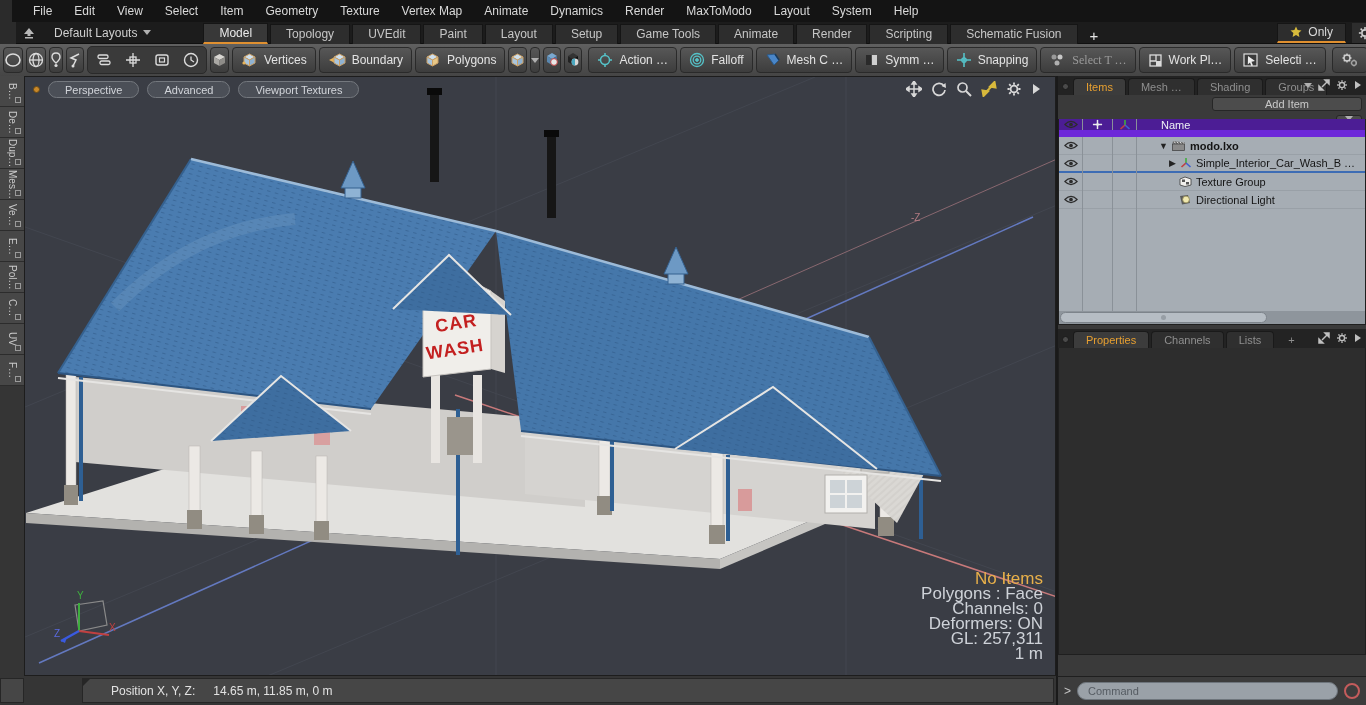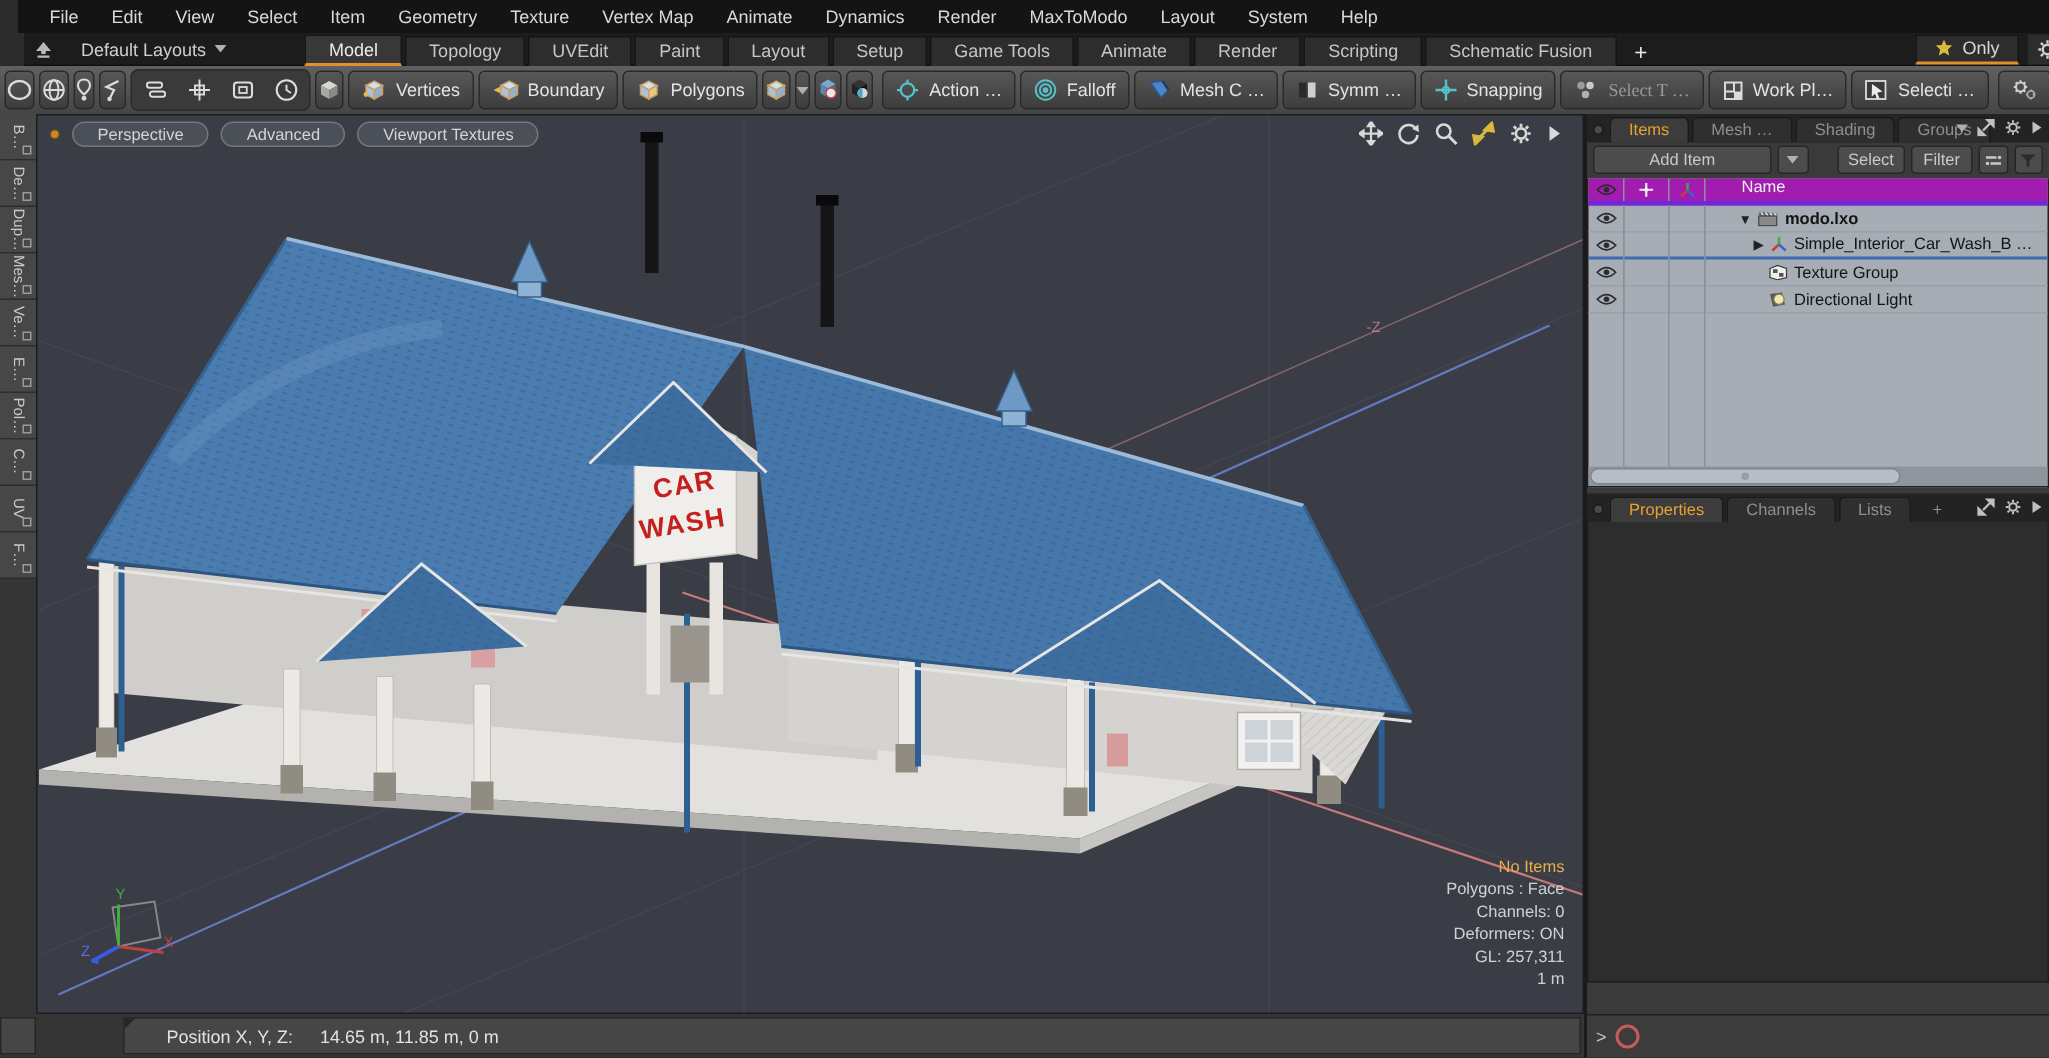--- a/index.html
+++ b/index.html
@@ -51,40 +51,40 @@
 
   
   .viewport { position:absolute; left:24px; top:76px; width:1032px; height:600px;
     background:#3a3d45; border:1px solid #1d1d1d; overflow:hidden; }
   .vp-head { position:absolute; left:8px; top:4px; display:flex; align-items:center; gap:8px; z-index:5; }
   .vp-dot { width:7px; height:7px; border-radius:50%; background:#c8882a; border:1px solid #6a4a14; }
   .pill { height:17px; border-radius:9px; background:#4b4f57; border:1px solid #74787e;
     color:#d2d5da; font-size:11px; display:flex; align-items:center; padding:0 16px; }
   .vp-icons { position:absolute; right:14px; top:4px; display:flex; align-items:center; gap:9px; z-index:5; }
   .vp-status { position:absolute; right:12px; bottom:14px; text-align:right; z-index:5;
-    font-size:11px; line-height:15px; color:#ced2d8; }
+    font-size:17px; line-height:15px; color:#ced2d8; }
   .vp-status .hl { color:#e8b04a; }
   .gizmo { position:absolute; left:28px; bottom:28px; z-index:5; }
 
   
   .rpanel { position:absolute; left:1056px; top:76px; width:310px; height:629px;
     background:#3a3a3a; border-left:2px solid #1a1a1a; }
   .ptabbar { height:19px; background:#232323; display:flex; align-items:flex-end; padding-left:4px; position:relative; }
   .pwdot { width:7px; height:7px; border-radius:50%; background:#4a4a4a; border:1px solid #1a1a1a; margin:0 4px 5px 0; }
   .ptab { height:17px; padding:0 12px; font-size:11px; display:flex; align-items:center;
     background:#2f2f2f; color:#8f8f8f; border:1px solid #1a1a1a; border-bottom:none;
     border-radius:4px 4px 0 0; margin-right:2px; }
   .ptab.active { background:#3c3c3c; color:#e8a030; }
   .ptab-icons { position:absolute; right:4px; top:3px; display:flex; gap:6px; align-items:center; }
-  .btnrow { height:24px; display:flex; align-items:flex-start; gap:4px; padding:2px 4px; background:#3a3a3a; }
+  .btnrow { height:24px; display:flex; align-items:flex-end; gap:4px; padding:2px 4px; background:#3a3a3a;flex-direction:column; }
   .gbtn { height:19px; border-radius:3px; background:#4c4c4c; border:1px solid #262626;
     color:#c9c9c9; font-size:11px; display:flex; align-items:center; justify-content:center; }
   .list { position:relative; background:#a6adb4; border:1px solid #1f1f1f; border-top:none; }
-  .lhead { height:18px; background:#a21caf; display:flex; align-items:flex-start;
-    color:#eef1f4; font-size:11px; border-bottom:3px solid #6d28d9; }
+  .lhead { height:18px; background:#4c1d95; display:flex; align-items:center;
+    color:#eef1f4; font-size:11px; border-bottom:7px solid #6d28d9; }
   .lcol { border-right:1px solid #8a9198; height:100%; display:flex; align-items:center; justify-content:center; }
   .lrow { height:18px; display:flex; align-items:center; font-size:11px; color:#141414;
     border-bottom:1px solid #99a0a7; }
   .lrow .name { display:flex; align-items:center; gap:4px; padding-left:4px; }
   .hscroll { height:13px; background:#8e959c; display:flex; align-items:center; padding:1px; gap:2px; }
   .hthumb { width:68%; height:11px; border-radius:6px; background:#b6bdc4; border:1px solid #7d848b;
     display:flex; align-items:center; justify-content:center; }
   .hthumb::after { content:""; width:5px; height:5px; border-radius:50%; background:#979ea5; }
   .propbody { height:307px; background:#2d2d2d; border:1px solid #1f1f1f; border-top:none; }
 
@@ -783,20 +783,21 @@
         <svg width="8" height="10" viewBox="0 0 8 10">
             <polygon points="1,1 7,5 1,9" fill="#c0c0c0"></polygon>
           </svg>
       </div>
     </div>
     <div class="propbody"></div>
   </div>
 
   <div class="cmdbar">
     <span class="cmdprompt">&gt;</span>
+    <input class="cmdinput" type="text" placeholder="Command" style="">
     <span class="cmdcircle"></span>
   </div>
 
   <div class="statusbar">
     <div class="statusleft"></div>
     <div class="statusinner">
       <span>Position X, Y, Z:</span>
       <span style="width:18px"></span>
       <span>14.65 m, 11.85 m, 0 m</span>
     </div>

